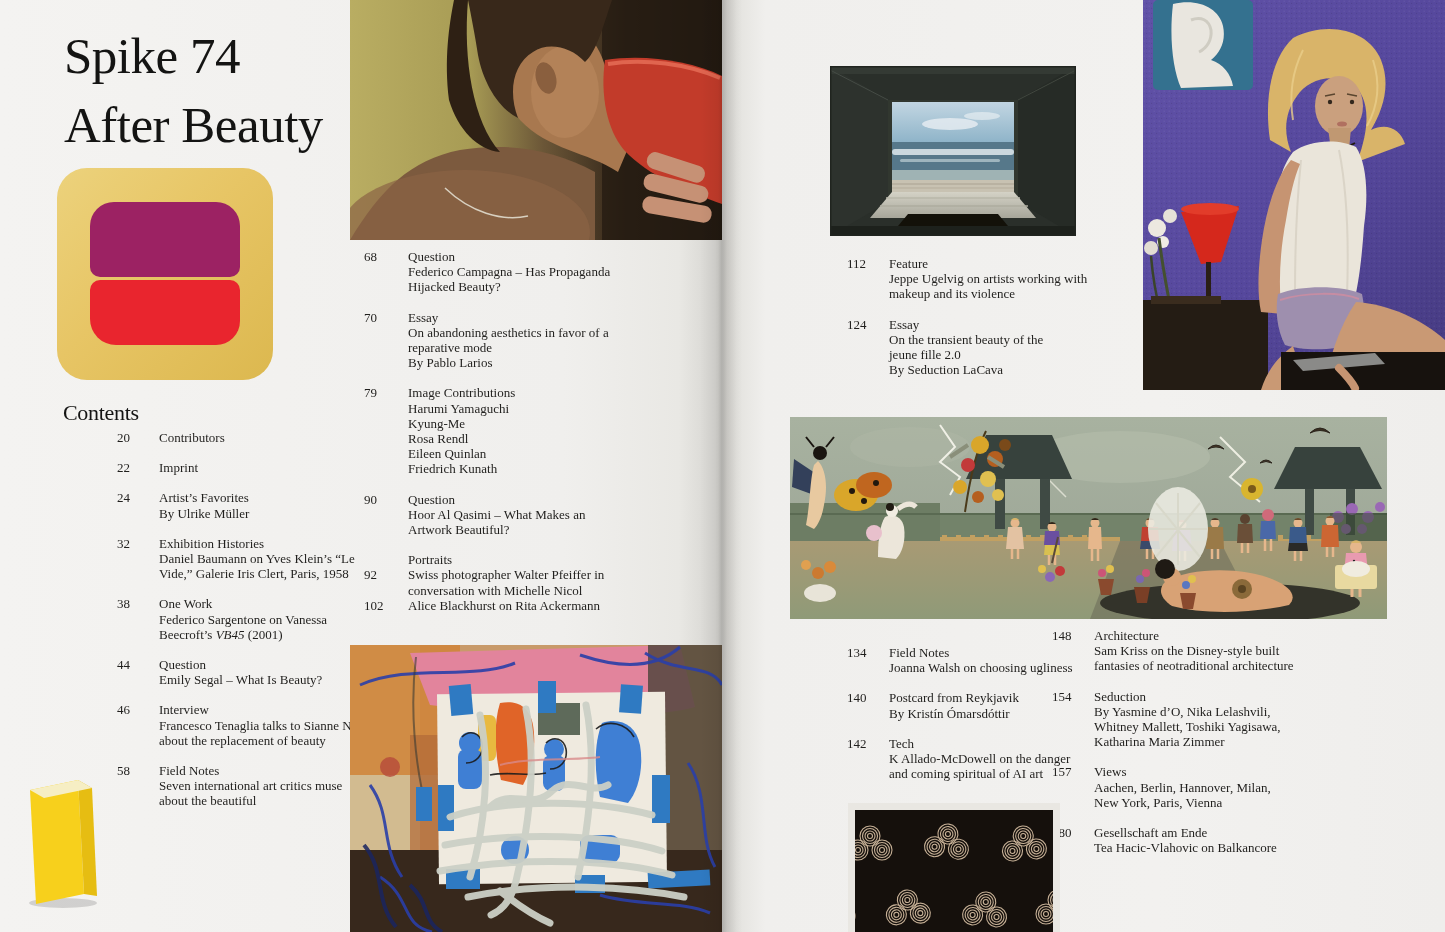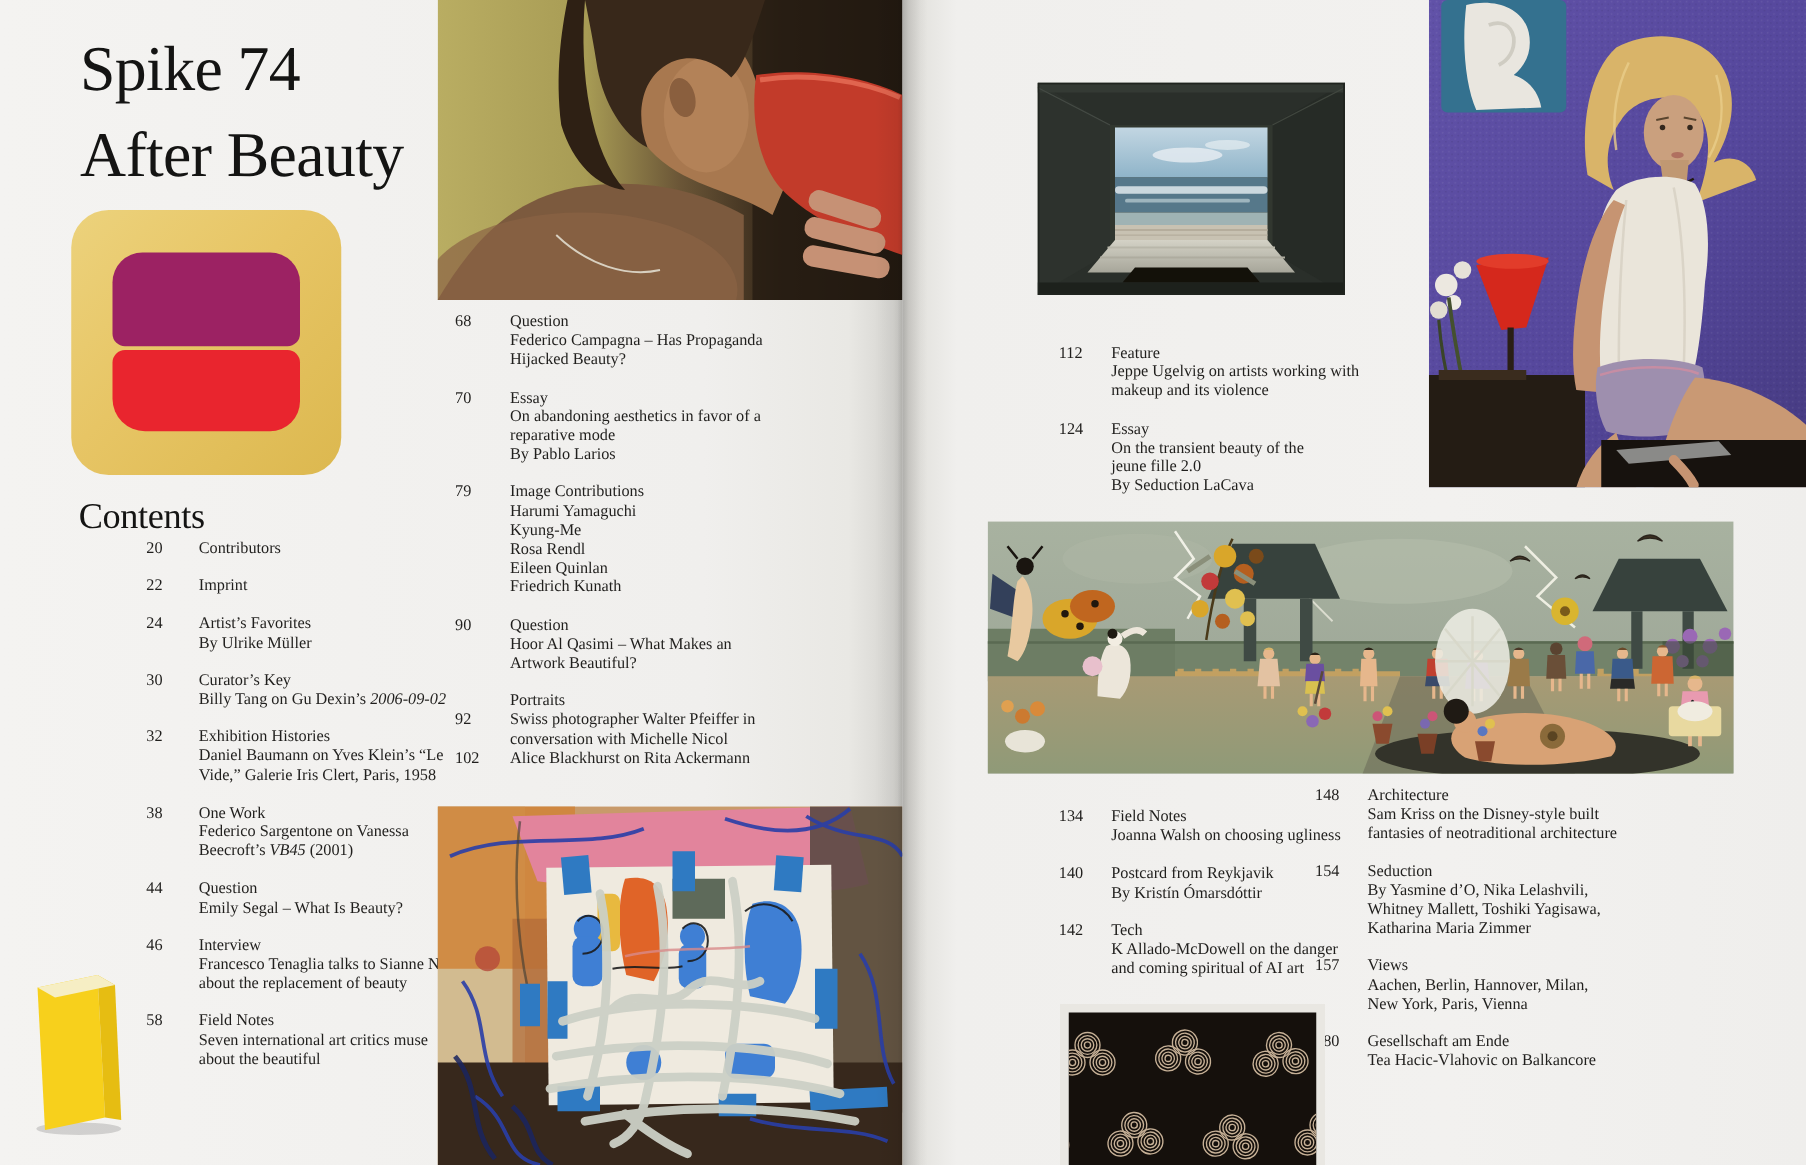--- a/index.html
+++ b/index.html
@@ -12,21 +12,21 @@
   .spread{position:relative;width:1445px;height:932px;background:var(--page-bg);
           font-family:Liberation Serif, serif;color:var(--ink);overflow:hidden;}
   .page-left{position:absolute;left:0;top:0;width:722px;height:932px;
     background:linear-gradient(90deg,#f4f3f1 0%,#f0efed 78%,#e9e8e4 94%,#d6d5d1 99%,#c9c8c4 100%);}
   .page-right{position:absolute;left:722px;top:0;width:723px;height:932px;
     background:linear-gradient(90deg,#cfcecA 0%,#e4e3df 2%,#f0efed 6%,#f2f1ef 60%,#efeeec 100%);}
   .spine{position:absolute;left:700px;top:0;width:60px;height:932px;pointer-events:none;
     background:linear-gradient(90deg,rgba(0,0,0,0) 0%,rgba(0,0,0,0.05) 30%,rgba(0,0,0,0.14) 38%,rgba(60,55,50,0.10) 45%,rgba(0,0,0,0) 70%);}
   .issue-title{position:absolute;left:64px;top:22px;font-size:51px;line-height:69px;
     letter-spacing:-0.5px;color:#141413;}
-  .contents-heading{position:absolute;left:63px;top:395px;font-size:29px;line-height:36px;color:#141413;letter-spacing:-0.3px;text-align:right;}
+  .contents-heading{position:absolute;left:63px;top:395px;font-size:22px;line-height:36px;color:#141413;letter-spacing:-0.3px;text-align:right;}
   .toc-col{position:absolute;font-size:13px;line-height:15.2px;color:#201f1d;}
   .toc-entry{margin-bottom:15px;}
   .toc-row{display:grid;grid-template-columns:42px 1fr;}
   .toc-col.mid .toc-row{grid-template-columns:44px 1fr;}
   .toc-num{text-align:left;}
   .toc-text{white-space:nowrap;}
   .it{font-style:italic;}
   .fig{position:absolute;overflow:hidden;}
   .fig svg{display:block;width:100%;height:100%;}
   
@@ -74,30 +74,20 @@
           <span class="toc-num">24</span>
           <span class="toc-text"><span>Artist’s Favorites</span></span>
         </div>
         <div class="toc-row">
           <span class="toc-num"></span>
           <span class="toc-text"><span>By Ulrike Müller</span></span>
         </div>
       </div>
       <div class="toc-entry">
         <div class="toc-row">
-          <span class="toc-num">30</span>
-          <span class="toc-text"><span>Curator’s Key</span></span>
-        </div>
-        <div class="toc-row">
-          <span class="toc-num"></span>
-          <span class="toc-text"><span>Billy Tang on Gu Dexin’s </span><span class="it">2006-09-02</span><span></span></span>
-        </div>
-      </div>
-      <div class="toc-entry">
-        <div class="toc-row">
           <span class="toc-num">32</span>
           <span class="toc-text"><span>Exhibition Histories</span></span>
         </div>
         <div class="toc-row">
           <span class="toc-num"></span>
           <span class="toc-text"><span>Daniel Baumann on Yves Klein’s “Le</span></span>
         </div>
         <div class="toc-row">
           <span class="toc-num"></span>
           <span class="toc-text"><span>Vide,” Galerie Iris Clert, Paris, 1958</span></span>
@@ -241,21 +231,21 @@
         <div class="toc-row">
           <span class="toc-num"></span>
           <span class="toc-text"><span>conversation with Michelle Nicol</span></span>
         </div>
         <div class="toc-row">
           <span class="toc-num">102</span>
           <span class="toc-text"><span>Alice Blackhurst on Rita Ackermann</span></span>
         </div>
       </div>
     </div>
-  <div class="toc-col" style="left:847px;top:274px;">
+  <div class="toc-col" style="left:847px;top:256px;">
       <div class="toc-entry">
         <div class="toc-row">
           <span class="toc-num">112</span>
           <span class="toc-text"><span>Feature</span></span>
         </div>
         <div class="toc-row">
           <span class="toc-num"></span>
           <span class="toc-text"><span>Jeppe Ugelvig on artists working with</span></span>
         </div>
         <div class="toc-row">

